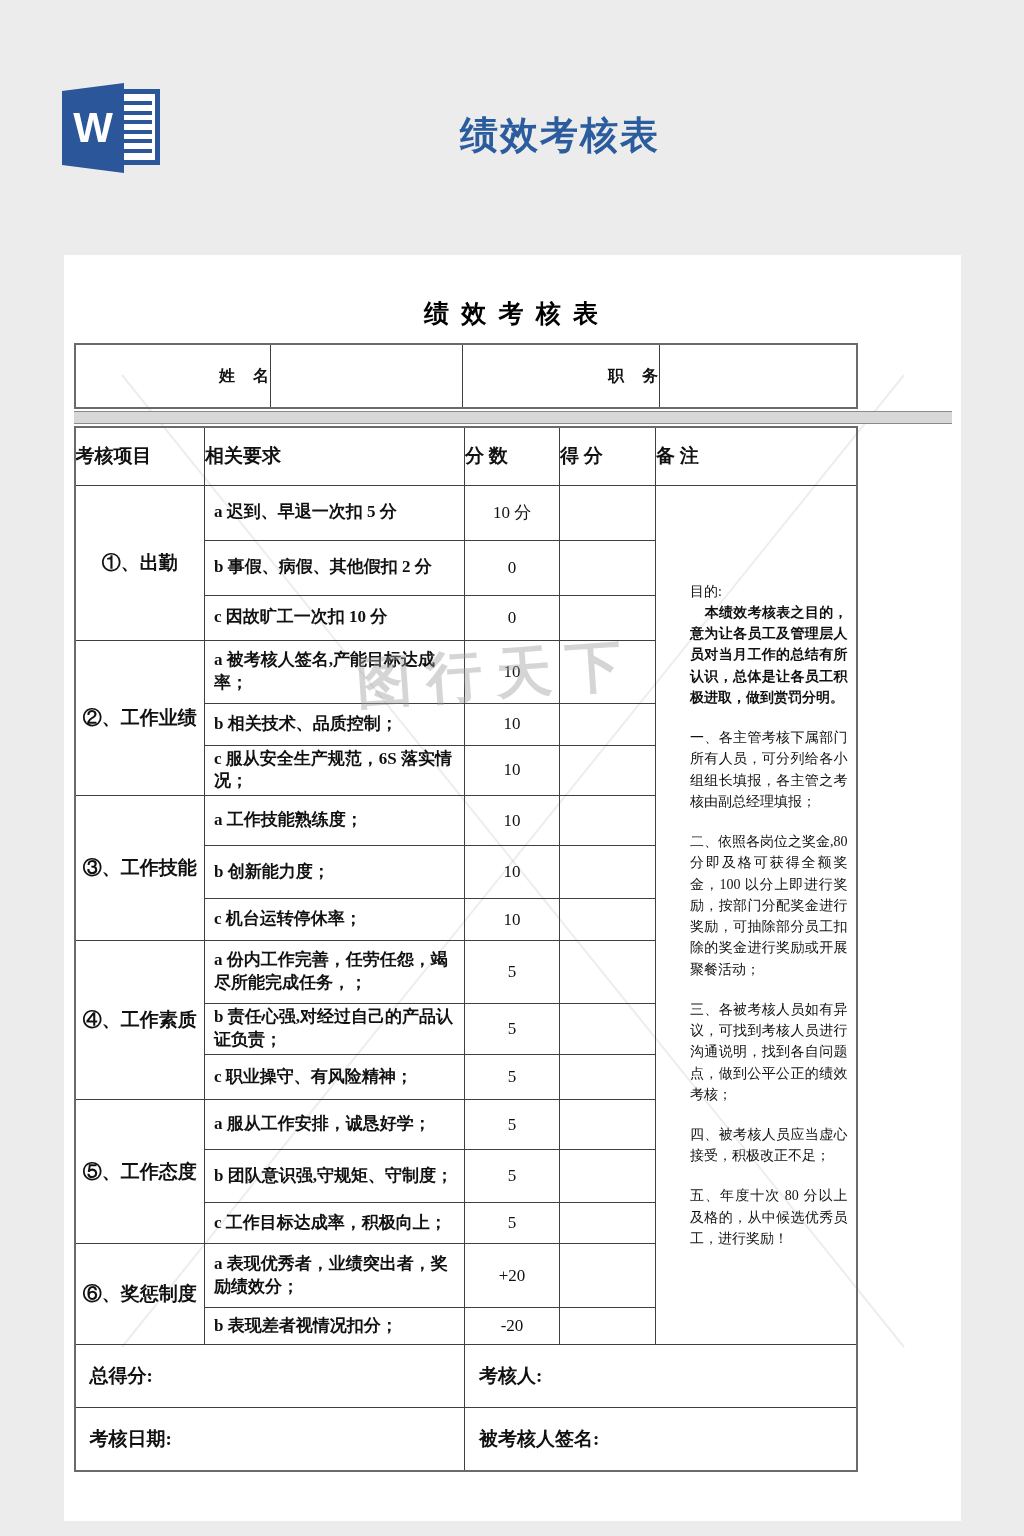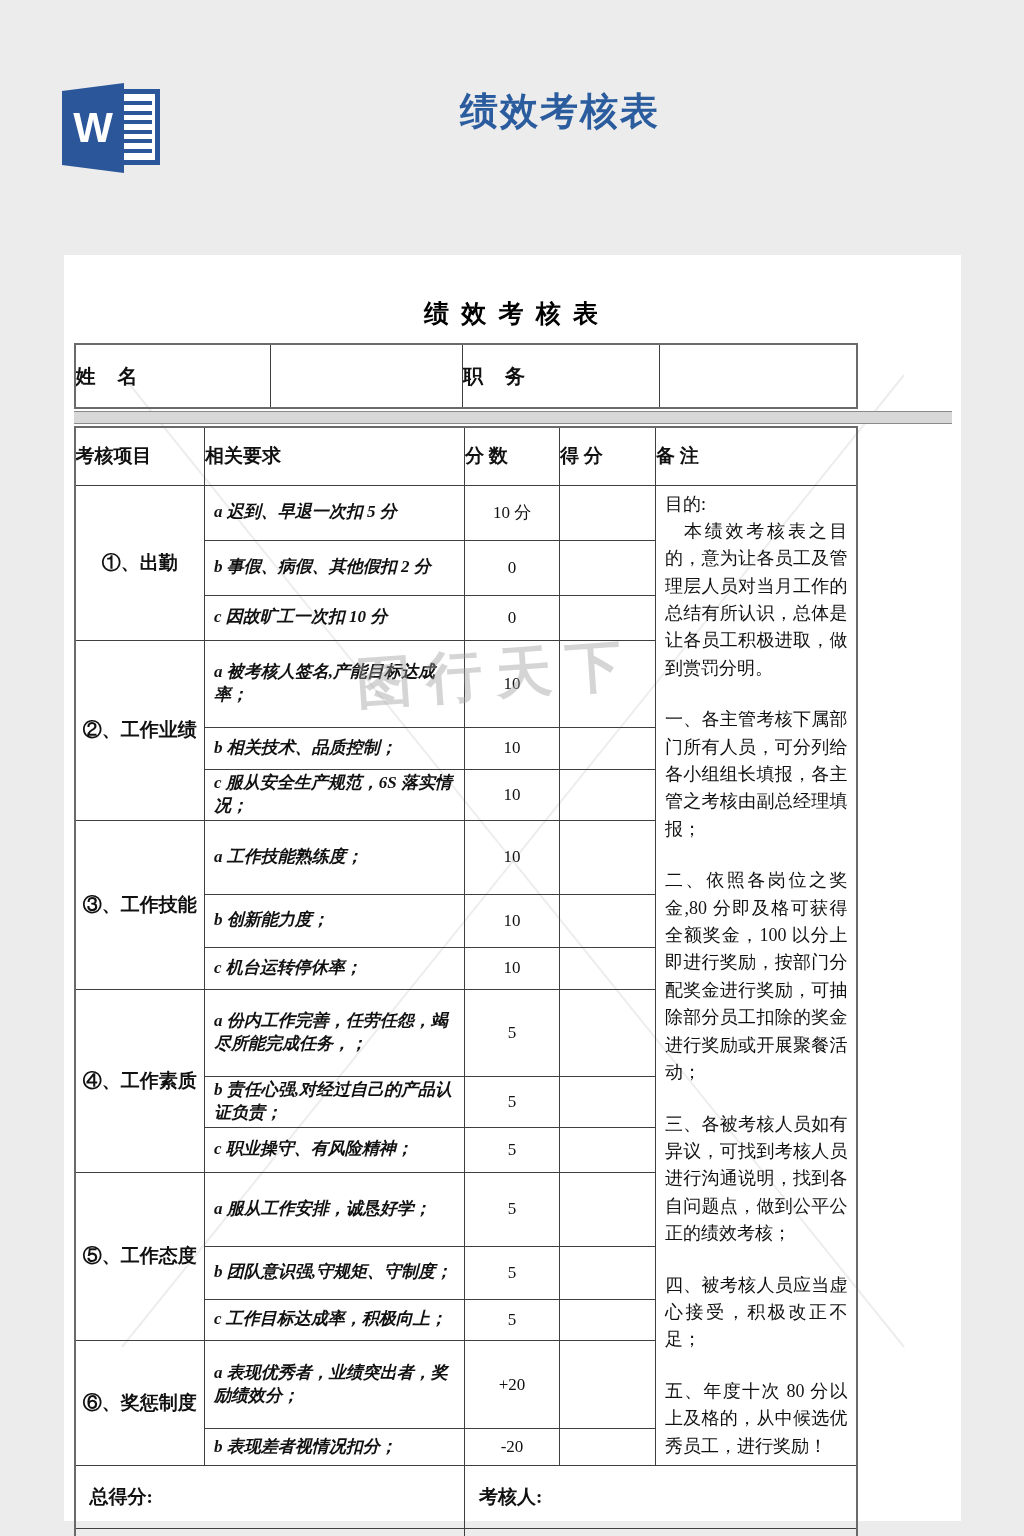--- a/index.html
+++ b/index.html
@@ -6,21 +6,21 @@
   html,body { width:1024px; height:1536px; }
   body {
     background:#ECECEC;
     font-family:"Liberation Sans","DejaVu Sans",sans-serif;
     position:relative; overflow:hidden;
   }
   
   .site-header { position:relative; width:1024px; height:255px; }
   .hdr-text { text-align:center; padding-left:96px; }
   .hdr-title {
-    padding-top:86px; font-size:38px; font-weight:bold;
+    padding-top:110px; font-size:38px; font-weight:bold;
     color:#2B5C9E; letter-spacing:2px;
   }
   .hdr-sub { margin-top:18px; font-size:25px; color:#383838; letter-spacing:1px; }
   
   .word-icon { position:absolute; left:62px; top:82px; width:100px; height:92px; }
   .wi-doc {
     position:absolute; left:52px; top:7px; width:46px; height:76px;
     background:#fff; border:5px solid #2B579A;
     display:flex; flex-direction:column; justify-content:space-evenly; padding:2px 3px;
   }
@@ -41,38 +41,39 @@
   .doc-title {
     text-align:center; padding-top:42px; font-size:25px; font-weight:bold;
     letter-spacing:3px; color:#000;
   }
   
   table { border-collapse:collapse; table-layout:fixed; width:782px; background:transparent; }
   table.outer { border:2px solid #6a6a6a; }
   td { border:1px solid #3f3f3f; overflow:hidden; }
   .name-table { margin-top:13px; }
   .name-table td { height:64px; vertical-align:middle; }
-  .lbl { font-weight:bold; font-size:20px; text-align:left; letter-spacing:1px; }
+  .lbl { font-weight:bold; font-size:16px; text-align:right; letter-spacing:1px; }
   .sep-band {
     height:13px; background:#D8D8D8;
     border-top:1px solid #8a8a8a; border-bottom:1px solid #8a8a8a;
     margin:2px 0;
   }
   .main-table td { vertical-align:middle; }
   .head-row td { height:58px; font-weight:bold; font-size:19px; text-align:left; }
   .cat  { font-weight:bold; font-size:19px; text-align:center;margin-top:12px; }
-  .req  { font-size:17px; font-weight:600; padding:2px 9px; line-height:1.35;font-style:italic; }
+  .req  { font-size:17px; font-weight:600; padding:2px 9px; line-height:1.35; }
   .score{ font-size:17px; text-align:center; }
   .got  { }
   .remarks { vertical-align:top; padding:5px 8px 5px 9px; }
   .remarks p {
-    font-size:18px; line-height:1.52; text-align:justify; text-justify:inter-character;
+    font-size:14px; line-height:1.52; text-align:justify; text-justify:inter-character;
     word-break:break-all;
-  }
-  .remarks p.indent { text-indent:1.05em; }
+    margin-left:25px;
+  }
+  .remarks p.indent { text-indent:1.05em;font-weight:bold; }
   .remarks p.gap { margin-top:1.35em; }
   .foot-row td { height:63px; font-weight:bold; font-size:19px; padding-left:14px; vertical-align:middle; }
   
   .h37{height:37px}.h41{height:41px}.h42{height:42px}.h45{height:45px}.h47{height:47px}
   .h50{height:50px}.h53{height:53px}.h55{height:55px}.h63{height:63px}.h64{height:64px}
   
   .wm-cross { position:absolute; left:0; top:0; pointer-events:none; }
   .wm-text {
     position:absolute; left:292px; top:382px; pointer-events:none;
     font-size:56px; font-weight:bold; color:#9d9d9d; opacity:.42;

